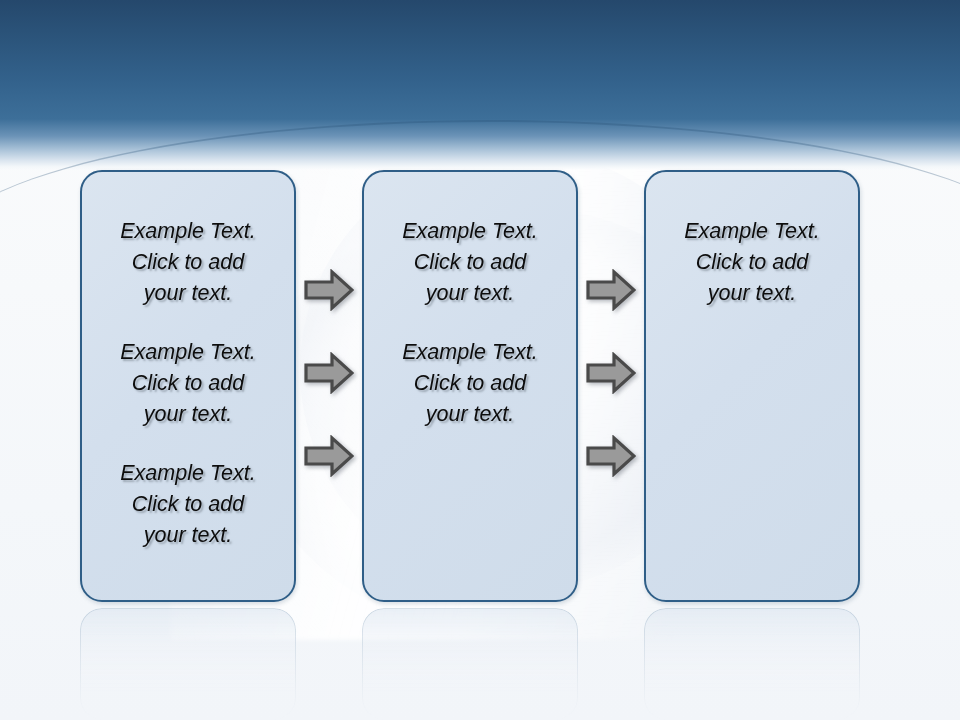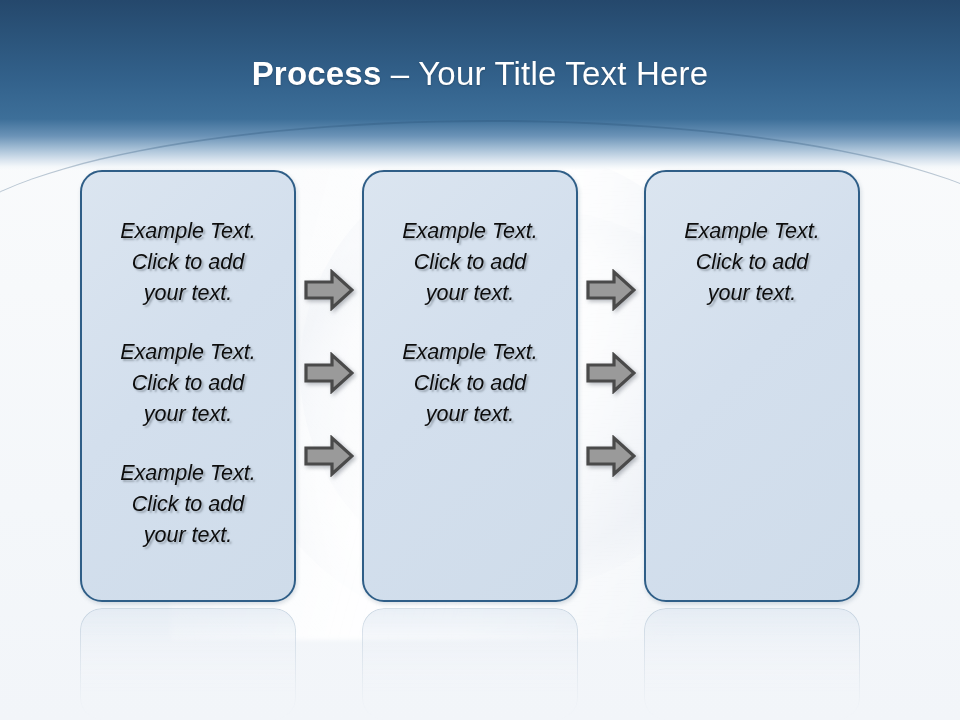--- a/index.html
+++ b/index.html
@@ -179,23 +179,20 @@
 
   <div class="bg-base"></div>
   <div class="bg-swirl"></div>
   <div class="bg-swirl2"></div>
   <div class="bg-sheen"></div>
 
   <div class="header">
     <div class="header-curve"></div>
   </div>
 
-  <div class="title">
-    <span class="strong">Process</span><span class="rest"> – Your Title Text Here</span>
-  </div>
 
   <div id="reflection-layer">
       <div class="reflection" style="left: 80px; top: 608px; width: 216px; height: 112px;"></div>
       <div class="reflection" style="left: 362px; top: 608px; width: 216px; height: 112px;"></div>
       <div class="reflection" style="left: 644px; top: 608px; width: 216px; height: 112px;"></div>
     </div>
   <div id="boxes-layer">
       <div class="box" style="left: 80px; top: 170px; width: 216px; height: 432px;">
         <div class="box-inner">
           <div class="txt-block">Example Text.

